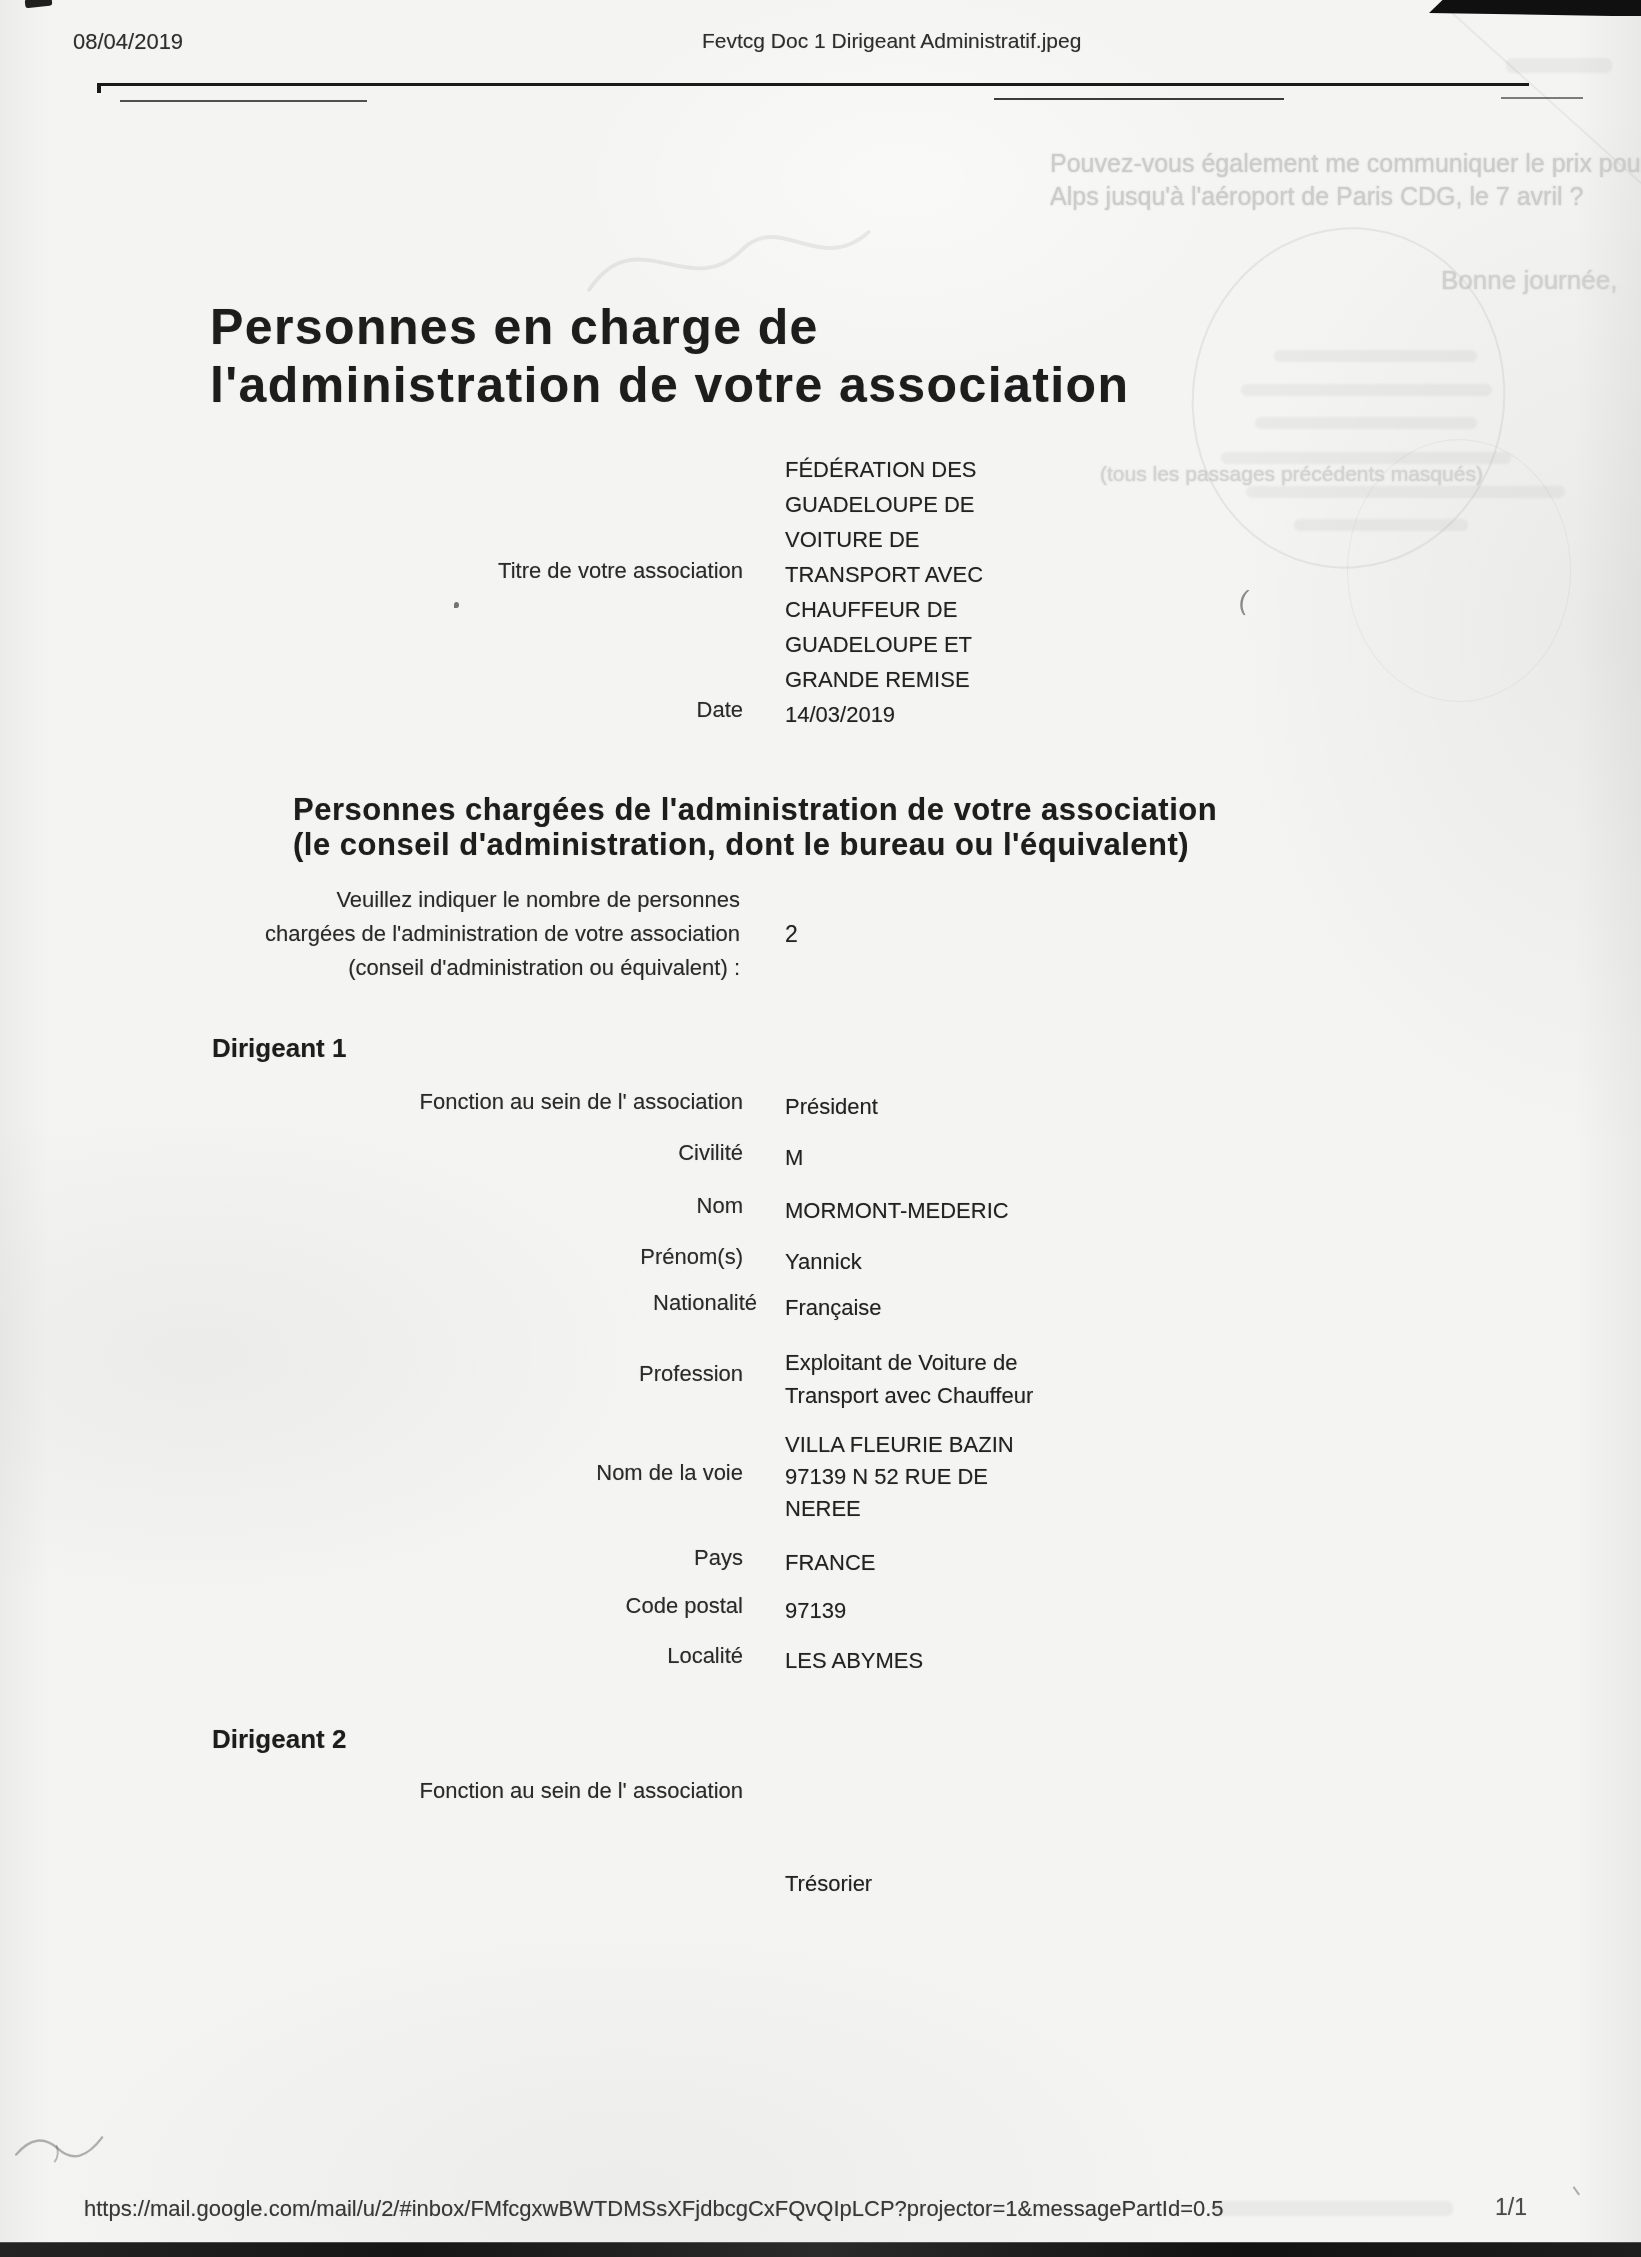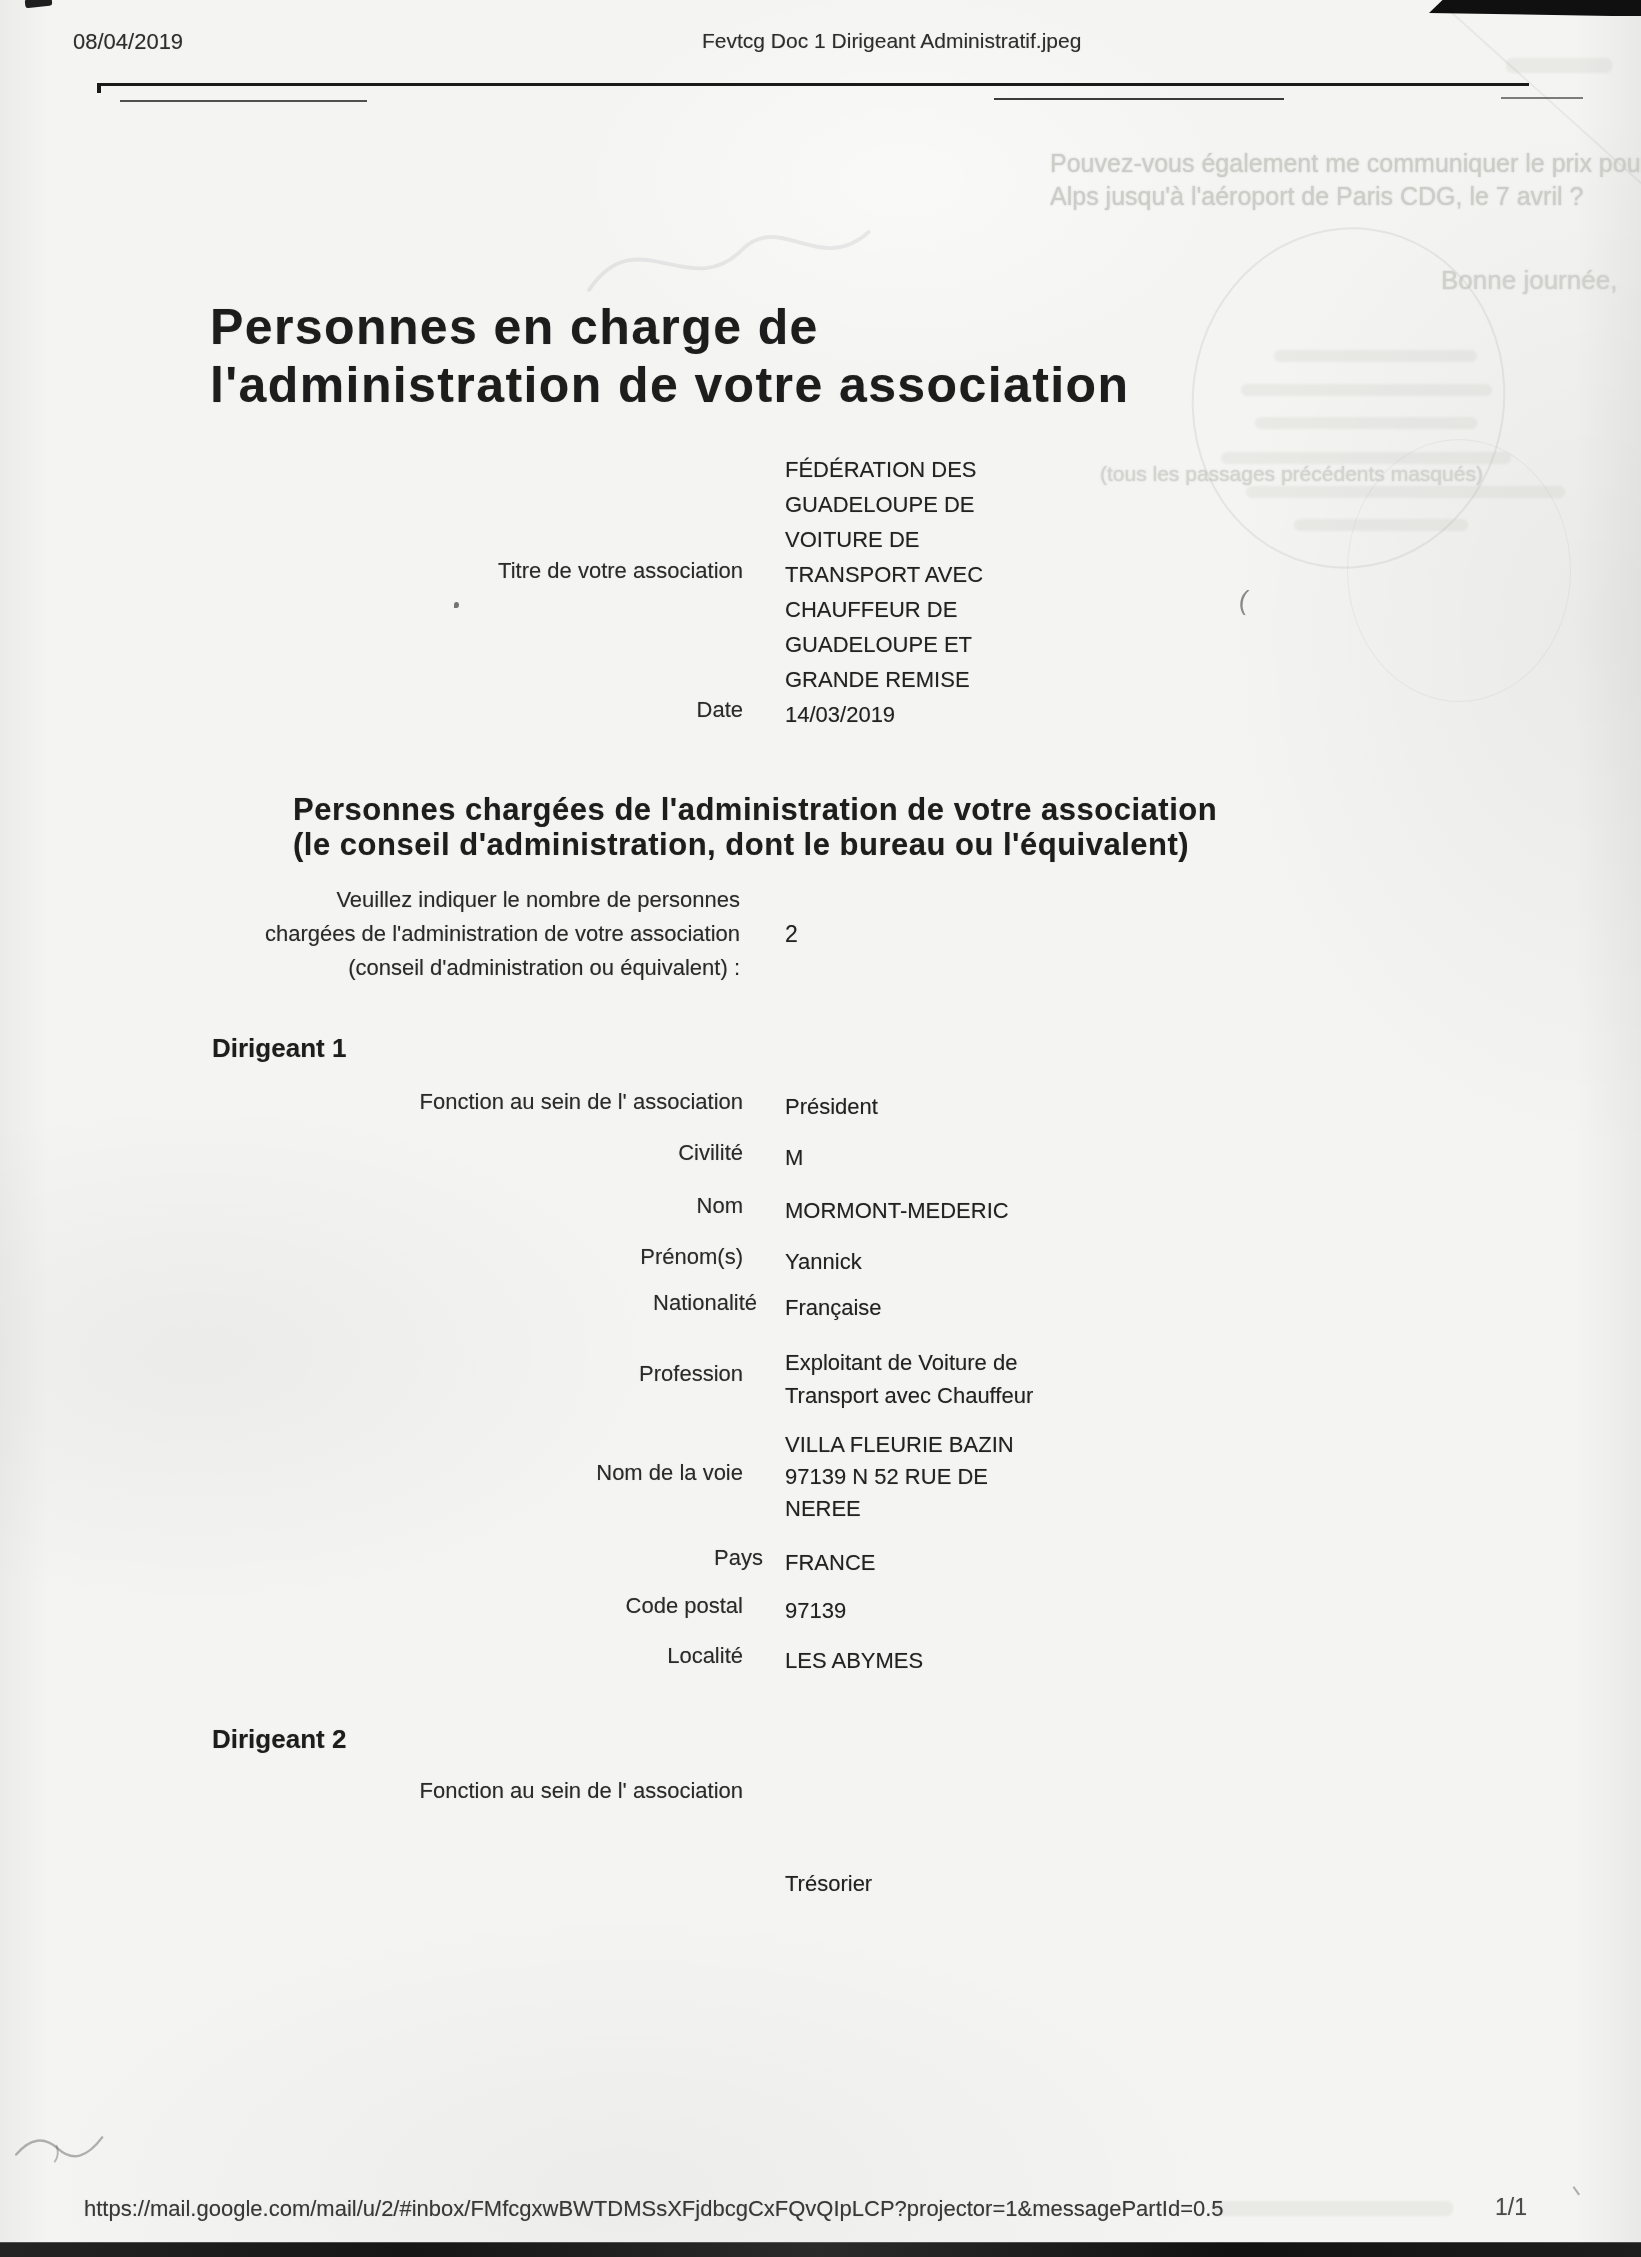--- a/index.html
+++ b/index.html
@@ -121,21 +121,21 @@
     <div>Transport avec Chauffeur</div>
   </div>
 
   <div class="abs label scan-text" style="top:1460px;">Nom de la voie</div>
   <div class="abs value scan-text" style="top:1429px;line-height:32px;">
     <div>VILLA FLEURIE BAZIN</div>
     <div>97139 N 52 RUE DE</div>
     <div>NEREE</div>
   </div>
 
-  <div class="abs label scan-text" style="top:1545px;padding-left:20px;">Pays</div>
+  <div class="abs label scan-text" style="top:1545px;">Pays</div>
   <div class="abs value scan-text" style="top:1545px;">FRANCE</div>
 
   <div class="abs label scan-text" style="top:1593px;">Code postal</div>
   <div class="abs value scan-text" style="top:1593px;">97139</div>
 
   <div class="abs label scan-text" style="top:1643px;">Localité</div>
   <div class="abs value scan-text" style="top:1643px;">LES ABYMES</div>
 
   <div class="abs bold scan-text" style="left:212px;top:1724px;font-size:26px;">Dirigeant 2</div>
   <div class="abs label scan-text" style="top:1778px;">Fonction au sein de l' association</div>

